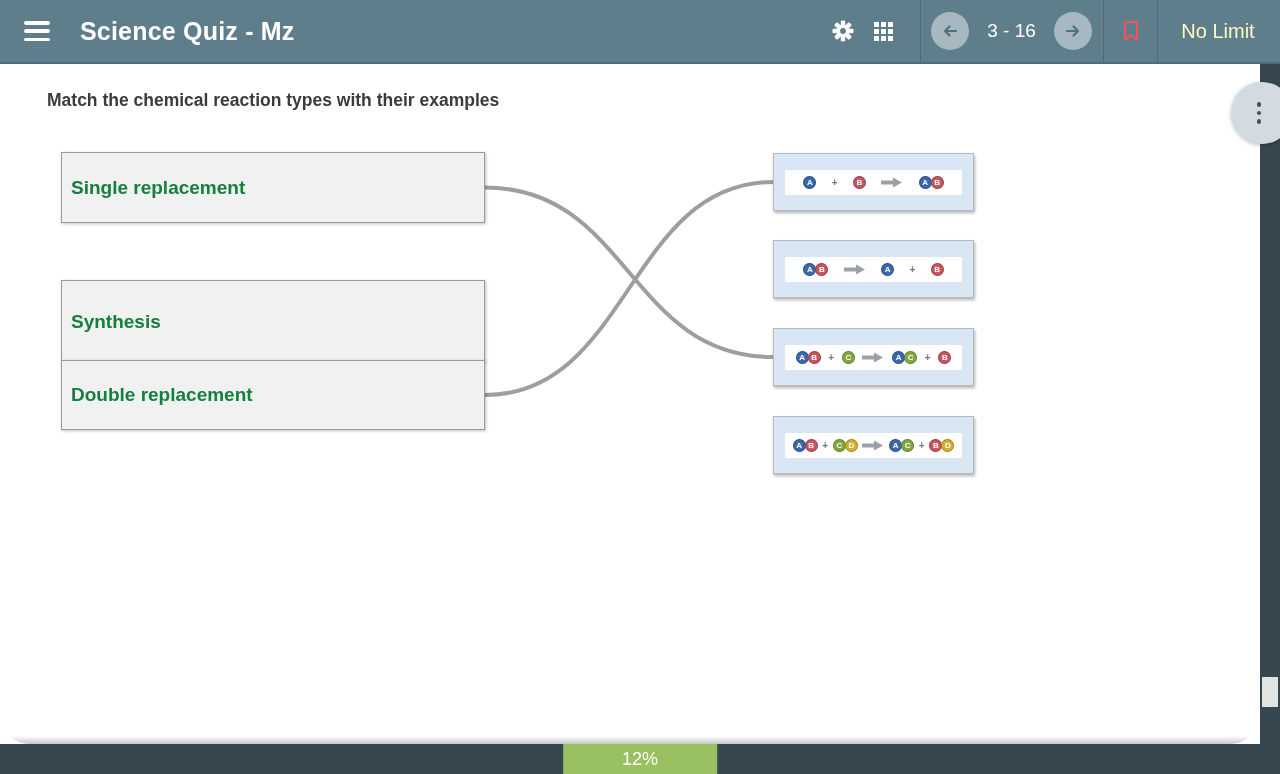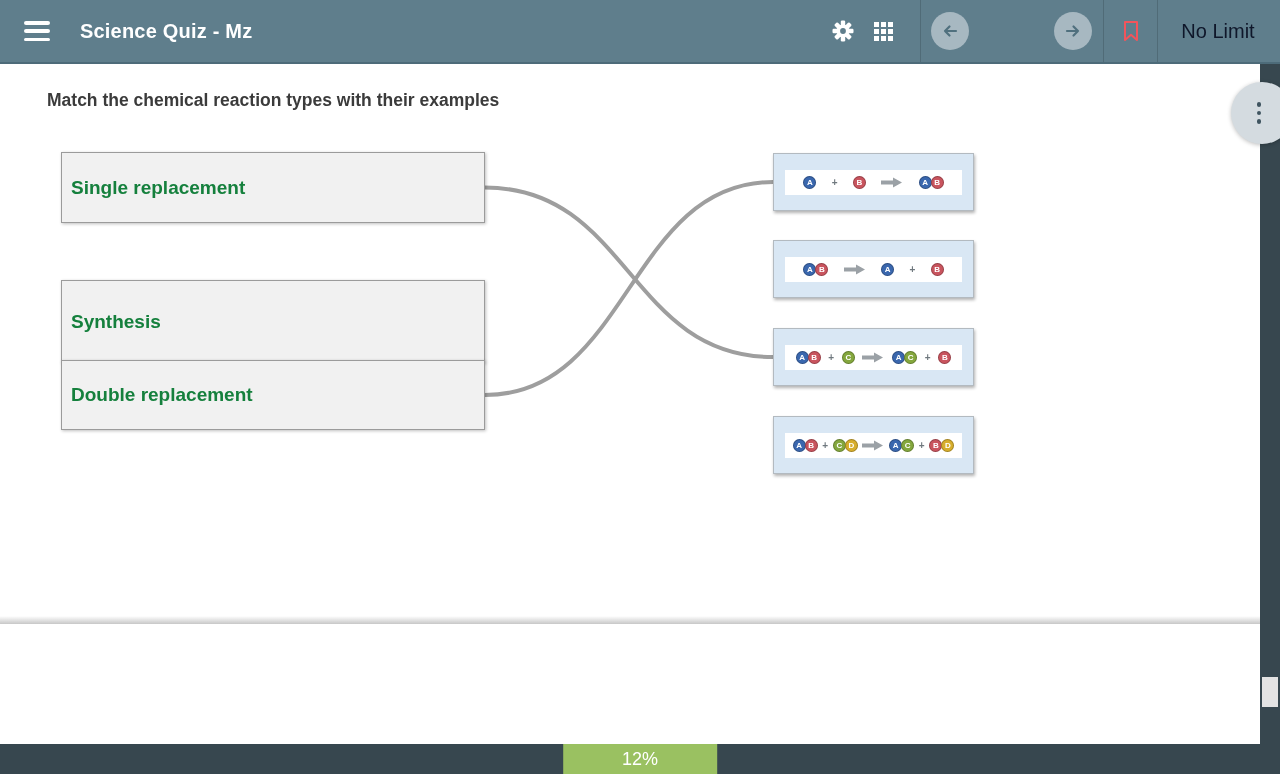--- a/index.html
+++ b/index.html
@@ -11,39 +11,39 @@
   
   .header{
     position:absolute;top:0;left:0;width:1280px;height:62px;
     background:#5f7e8c;border-bottom:2px solid #4d6b79;z-index:10;
   }
   .hamburger{position:absolute;left:24px;top:21px;width:26px;height:20px;
     display:flex;flex-direction:column;justify-content:space-between;
     background:none;border:none;cursor:pointer;padding:0;}
   .hamburger span{display:block;height:3.5px;background:#fff;border-radius:2px;}
   .app-title{position:absolute;left:80px;top:0;height:62px;line-height:62px;
-    color:#fff;font-size:20px;font-weight:bold;letter-spacing:.2px;}
+    color:#fff;font-size:25px;font-weight:bold;letter-spacing:.2px;}
   .icon-btn{position:absolute;top:0;height:62px;background:none;border:none;cursor:pointer;
     display:flex;align-items:center;justify-content:center;padding:0;}
   .btn-gear{left:830px;width:26px;}
   .btn-grid{left:870px;width:26px;}
   .grid-icon{display:grid;grid-template-columns:repeat(3,5px);grid-template-rows:repeat(3,5px);gap:2px;}
   .grid-icon i{background:#fff;display:block;}
   .hdr-divider{position:absolute;top:0;width:1px;height:62px;background:rgba(0,0,0,0.15);}
   .circle-btn{position:absolute;top:12px;width:38px;height:38px;border-radius:50%;
     background:#a7b8c1;border:none;cursor:pointer;display:flex;align-items:center;justify-content:center;padding:0;}
   .btn-prev{left:931px;}
   .btn-next{left:1054px;}
   .question-range{position:absolute;left:973px;top:0;width:77px;height:62px;line-height:62px;
     text-align:center;color:#fff;font-size:19px;}
   .btn-bookmark{left:1118px;width:26px;}
   .timer-status{position:absolute;left:1157px;top:0;width:122px;height:62px;line-height:62px;
-    text-align:center;color:#0f172a;font-size:20px;}
-  
-  .main{position:absolute;top:64px;left:0;width:1260px;height:560px;background:#fff;overflow:hidden;}
+    text-align:center;color:#fef9c3;font-size:20px;}
+  
+  .main{position:absolute;top:64px;left:0;width:1260px;height:680px;background:#fff;overflow:hidden;border-radius:30px;}
   .main::after{content:"";position:absolute;left:0;right:0;bottom:0;height:8px;
     background:linear-gradient(to bottom,rgba(0,0,0,0),rgba(0,0,0,0.22));pointer-events:none;}
   .prompt{position:absolute;left:47px;top:26px;font-size:17.5px;font-weight:bold;color:#3b3b3b;}
   #match-lines{position:absolute;left:0;top:0;width:1260px;height:680px;z-index:1;pointer-events:none;}
   #left-col,#right-col{position:absolute;inset:0;z-index:2;pointer-events:none;}
   .lbox{position:absolute;left:61px;width:413px;background:#f1f1f1;border:1px solid #9b9b9b;
     box-shadow:1px 1px 3px rgba(0,0,0,0.25);display:flex;align-items:center;
     padding-left:9px;box-sizing:content-box;cursor:pointer;pointer-events:auto;}
   .lbox .lbl{font-size:19px;font-weight:bold;color:#15803d;}
   #left-col .lbox:nth-child(1){top:88px;height:69px;}
@@ -113,20 +113,21 @@
         <i></i>
     </span>
   </button>
 
   <div class="hdr-divider" style="left:920px"></div>
   <button class="circle-btn btn-prev">
     <svg width="20" height="20" viewBox="0 0 20 20">
       <path d="M16 10 H5 M9.5 5.5 L5 10 L9.5 14.5" stroke="#50707e" stroke-width="2.2" fill="none" stroke-linecap="round" stroke-linejoin="round"></path>
     </svg>
   </button>
+  <div class="question-range">3 - 16</div>
   <button class="circle-btn btn-next">
     <svg width="20" height="20" viewBox="0 0 20 20">
       <path d="M4 10 H15 M10.5 5.5 L15 10 L10.5 14.5" stroke="#50707e" stroke-width="2.2" fill="none" stroke-linecap="round" stroke-linejoin="round"></path>
     </svg>
   </button>
 
   <div class="hdr-divider" style="left:1103px"></div>
   <button class="icon-btn btn-bookmark">
     <svg width="18" height="22" viewBox="0 0 18 22">
       <path d="M3 2 H15 V20 L9 14.8 L3 20 Z" fill="none" stroke="#f2545b" stroke-width="2" stroke-linejoin="round"></path>

